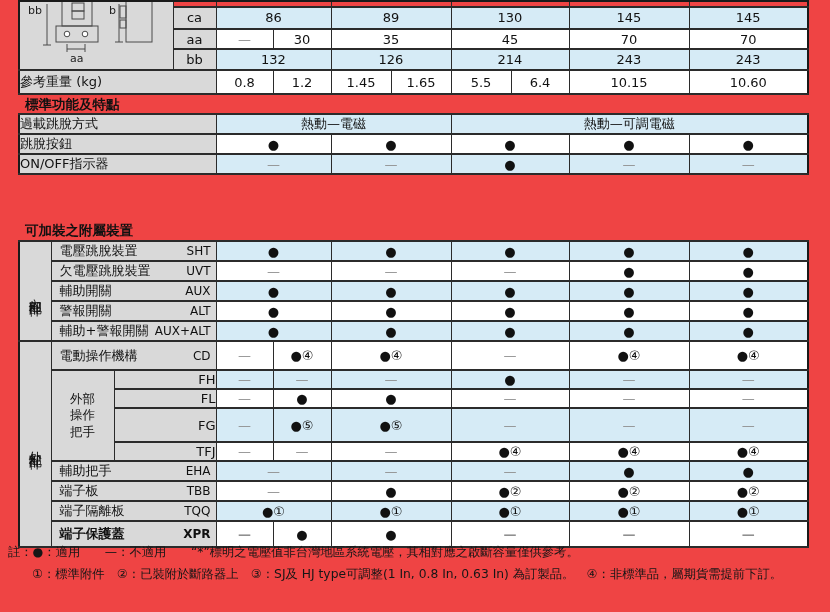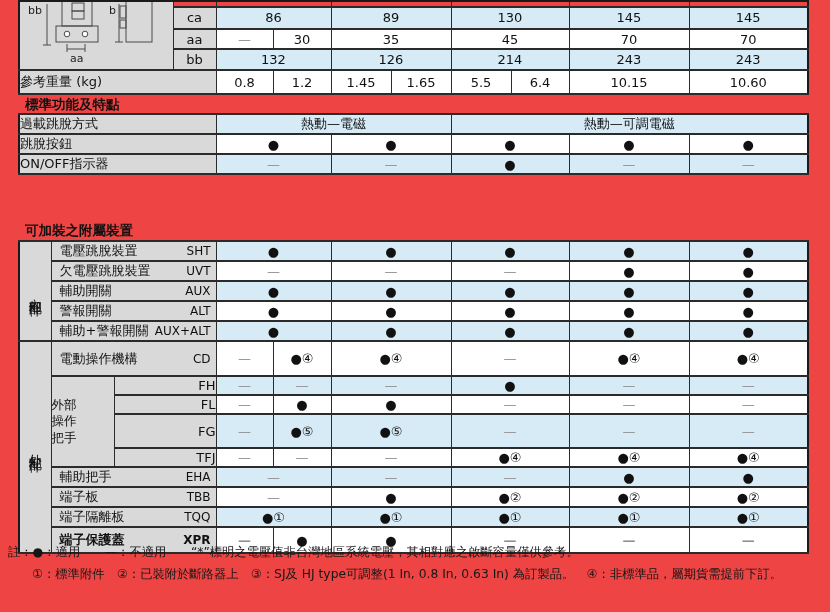--- a/index.html
+++ b/index.html
@@ -17,21 +17,21 @@
   .dash{color:#8f8f8f;}
   td.dimlab{text-align:center;font-size:13px;}
   td.wlabel{padding-left:8px;font-size:13px;}
   td.lab{padding-left:9px;font-size:13px;background:#d9d9d9;}
   td.sm{font-size:12px;}
   td.vlab{text-align:center;font-size:12px;}
   td.vlab span{writing-mode:vertical-rl;text-orientation:upright;letter-spacing:2px;line-height:1;}
   td.nc-cell .nc{display:flex;justify-content:space-between;align-items:center;padding:0 5px 0 8px;}
   .nc .nm{font-size:13px;white-space:nowrap;}
   .nc .cd{font-size:12px;white-space:nowrap;}
-  td.hlab{text-align:left;}
+  td.hlab{text-align:center;}
   td.hlab span{white-space:pre-line;font-size:12.5px;line-height:1.3;display:inline-block;}
   td.cd-cell{text-align:right;padding-right:6px;font-size:12px;}
   td.sec{border-top-width:3px;}
   .heading{position:absolute;left:25px;font-size:13.5px;font-weight:bold;color:#111;}
   .note{position:absolute;font-size:12.3px;color:#161616;white-space:nowrap;}
   .diagram-cell{vertical-align:top;}
   svg text{font-family:"DejaVu Sans","Liberation Sans",sans-serif;}
 </style>
 </head>
 <body>
@@ -241,21 +241,21 @@
               <span class="cd">AUX+ALT</span>
             </div>
       </td>
       <td colspan="2" class="gl v">●</td>
       <td colspan="2" class="gl v">●</td>
       <td colspan="2" class="gl v">●</td>
       <td class="gl v">●</td>
       <td class="gl v">●</td>
     </tr>
 
-    <tr style="height:35px;">
+    <tr style="height:29px;">
       <td rowspan="9" class="gray vlab sec"><span>外部配件</span></td>
       <td colspan="2" class="gray nc-cell sec">
         <div class="nc">
               <span class="nm">電動操作機構</span>
               <span class="cd">CD</span>
             </div>
       </td>
       <td class="gl v sec dash">—</td>
       <td class="v sec">●④</td>
       <td colspan="2" class="gl v sec">●④</td>

